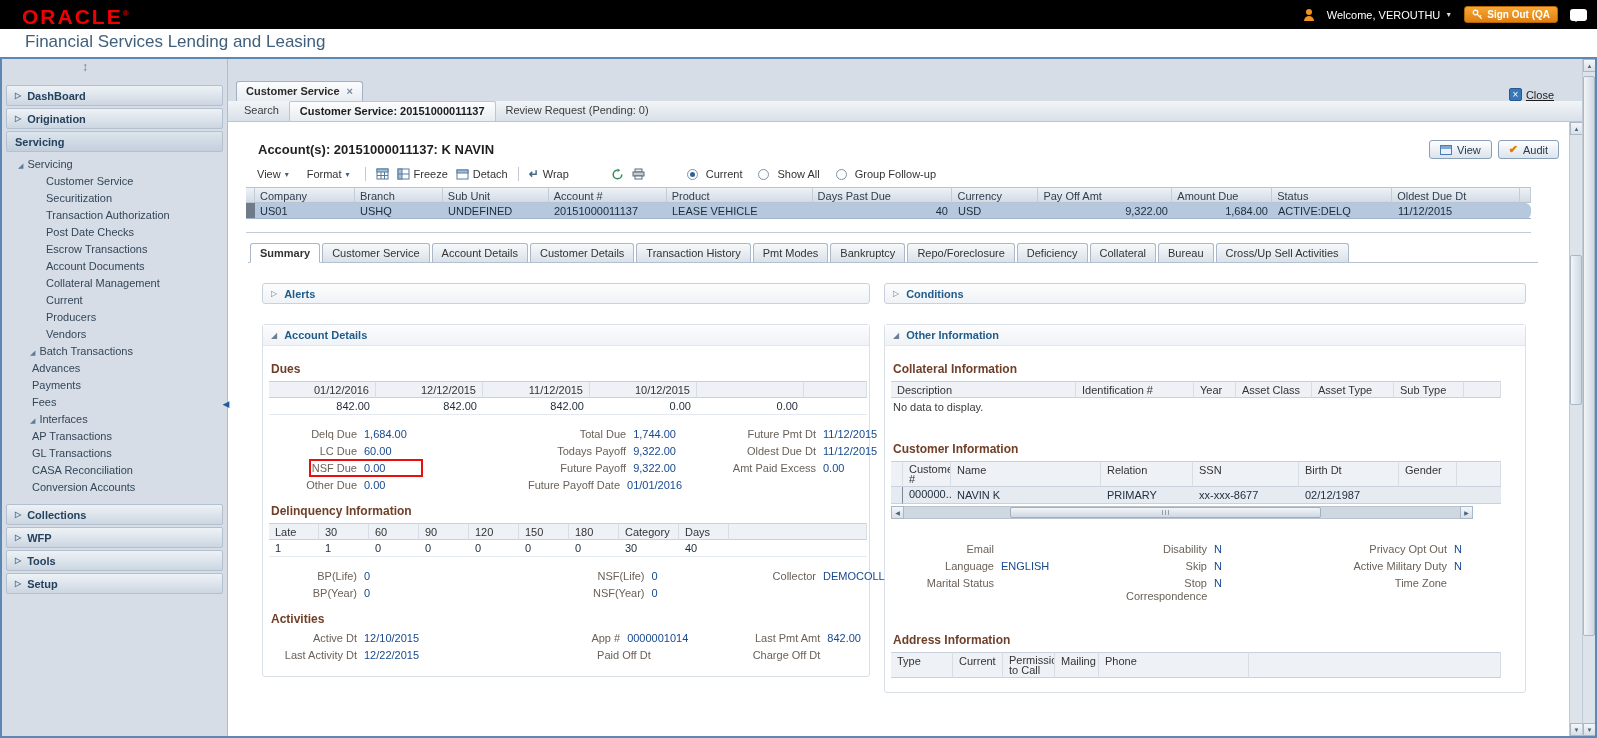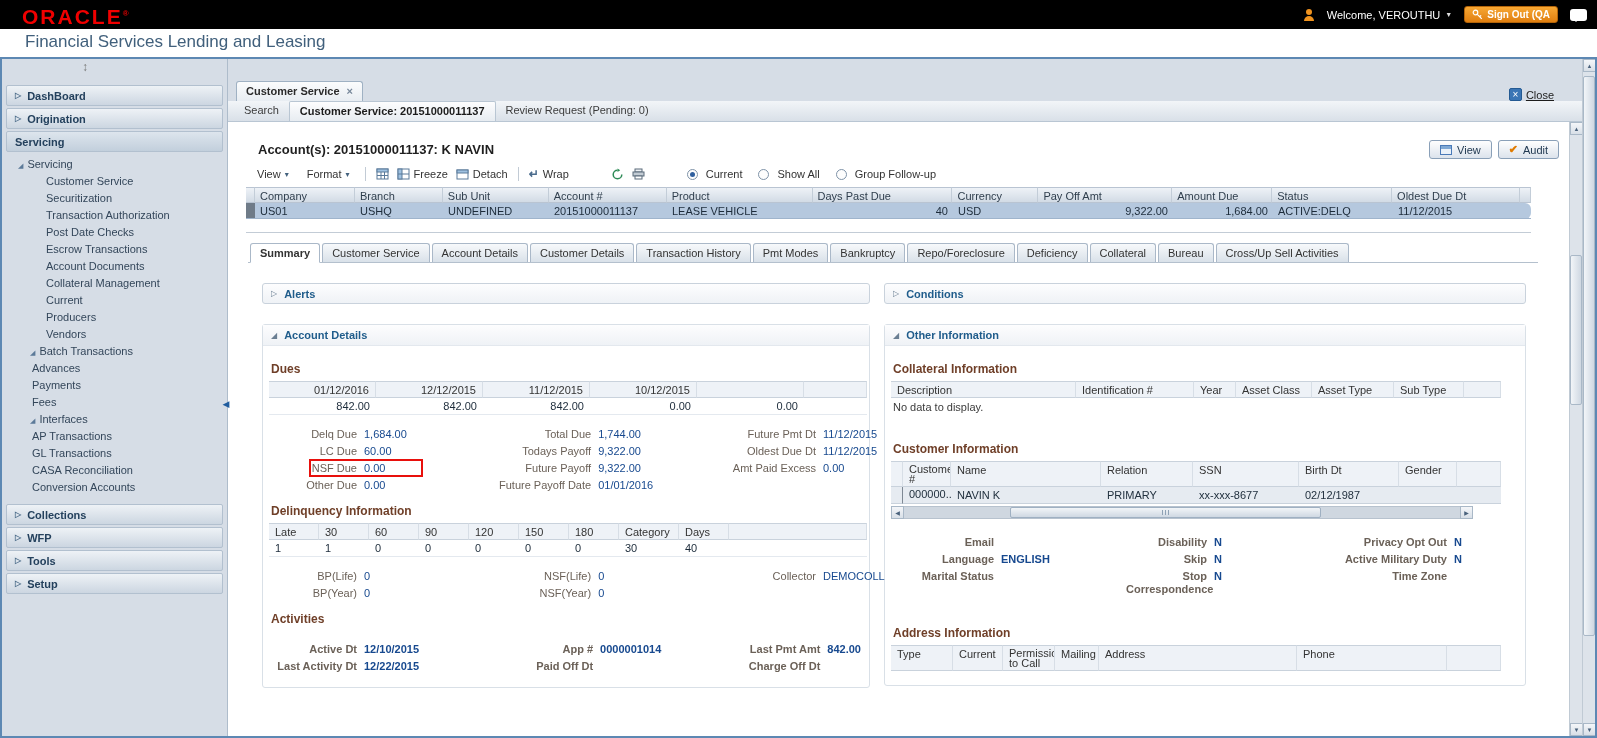--- a/index.html
+++ b/index.html
@@ -78,21 +78,21 @@
   .tb-group { display:inline-flex; align-items:center; gap:4px; cursor:pointer; }
   .tb-ico { display:inline-flex; align-items:center; }
   .wrap-glyph { color:#4a6b8c; font-weight:bold; font-size:12px; }
   .tb-space { width:26px; }
   .radio { width:11px; height:11px; border:1px solid #7f93a8; border-radius:50%; background:#fdfdfd; display:inline-block; position:relative; }
   .radio.checked::after { content:""; position:absolute; top:2px; left:2px; width:5px; height:5px; border-radius:50%; background:#2f5f9e; }
   .radio-lbl { margin-right:8px; }
 
   
   .grid { width:1285px; border-bottom:1px solid #c3ccd6; }
-  .g-row { display:flex;justify-content:center; }
+  .g-row { display:flex; }
   .g-head .g-c { background:linear-gradient(#eef2f7,#d2dbe5); border-top:1px solid #b9c4d2; border-bottom:1px solid #b9c4d2; border-right:1px solid #c3cdd8; color:#2f3e4d; }
   .g-c { padding:2px 5px; height:16px; line-height:12px; overflow:hidden; white-space:nowrap; }
   .g-data { background:#b5c8de; color:#1c2b3a;border-radius:6px; }
   .g-data .g-c { border-bottom:1px solid #9fb4cc; }
   .gg { width:9px; padding:0; }
   .g-data .gg { background:#6f7b88; }
   .gc0{width:100px}.gc1{width:88px}.gc2{width:106px}.gc3{width:118px}.gc4{width:146px}
   .gc5{width:140px}.gc6{width:86px}.gc7{width:134px}.gc8{width:100px}.gc9{width:120px}.gc10{width:128px}
   .num { text-align:right; }
   .gfill { flex:1; }
@@ -124,21 +124,21 @@
   .dc { width:107px;text-align:right; } .dcf { flex:1; }
   .qc { width:50px; } .qc-w { width:60px; } .qcf { flex:1; }
 
   
   .lvrow { display:flex; margin-top:13px; }
   .lv-col { display:flex; flex-direction:column; gap:4px; }
   .lv { display:flex; align-items:flex-start; position:relative; }
   .lbl { text-align:right; padding-right:7px; color:#6b6158; flex:0 0 auto; line-height:13px; }
   .val { color:#17498f; line-height:13px; white-space:nowrap; }
   .lcol1 { width:205px; } .lcol1 .lbl { width:95px; }
-  .lcol2 { width:250px; } .lcol2 .lbl { width:130px; }
+  .lcol2 { width:250px;align-items:center; } .lcol2 .lbl { width:130px; }
   .lcol3 { width:150px; flex:1; } .lcol3 .lbl { width:112px; }
   .nsf-outline { position:absolute; left:40px; top:-3px; width:114px; height:18px; border:2px solid #e8100c; pointer-events:none; }
   .rcol1 { width:235px; } .rcol1 .lbl { width:110px; }
   .rcol2 { width:200px; } .rcol2 .lbl { width:88px; }
   .rcol3 { flex:1; } .rcol3 .lbl { width:128px; }
 
   
   .rt { width:610px; }
   .cc0{width:185px}.cc1{width:118px}.cc2{width:42px}.cc3{width:76px}.cc4{width:82px}.cc5{width:70px}
   .nodata { color:#3c3c3c; padding:3px 2px; }
@@ -542,21 +542,21 @@
                     </div>
                     <div class="lv-col lcol3">
                       <div class="lv">
                           <span class="lbl">Collector</span>
                           <span class="val">DEMOCOLL</span>
                         </div>
                     </div>
                   </div>
 
                   <div class="sec-head">Activities</div>
-                  <div class="lvrow" style="margin-top:17px;font-weight:bold;">
+                  <div class="lvrow" style="margin-top:6px;">
                     <div class="lv-col lcol1">
                       <div class="lv">
                           <span class="lbl">Active Dt</span>
                           <span class="val">12/10/2015</span>
                         </div>
                       <div class="lv">
                           <span class="lbl">Last Activity Dt</span>
                           <span class="val">12/22/2015</span>
                         </div>
                     </div>
@@ -641,21 +641,21 @@
                         <span>◀</span>
                       </div>
                     <div class="h-track">
                         <div class="h-thumb"></div>
                       </div>
                     <div class="sb-btn">
                         <span>▶</span>
                       </div>
                   </div>
 
-                  <div class="lvrow" style="margin-top:17px;font-weight:bold;">
+                  <div class="lvrow" style="margin-top:24px;">
                     <div class="lv-col rcol1">
                       <div class="lv">
                           <span class="lbl">Email</span>
                           <span class="val"></span>
                         </div>
                       <div class="lv">
                           <span class="lbl">Language</span>
                           <span class="val">ENGLISH</span>
                         </div>
                       <div class="lv">
@@ -693,21 +693,20 @@
                     </div>
                   </div>
 
                   <div class="sec-head" style="margin-top:30px;">Address Information</div>
                   <div class="mt rt">
                     <div class="mt-row mt-h u-head">
                       <div class="mt-c ac0">Type</div>
                       <div class="mt-c ac1">Current</div>
                       <div class="mt-c ac2">Permissic to Call</div>
                       <div class="mt-c ac3">Mailing</div>
-                      <div class="mt-c ac4">Address</div>
                       <div class="mt-c ac5">Phone</div>
                       <div class="mt-c dcf"></div>
                     </div>
                   </div>
 
                 </div>
               </div>
             </div>
           </div>
 

